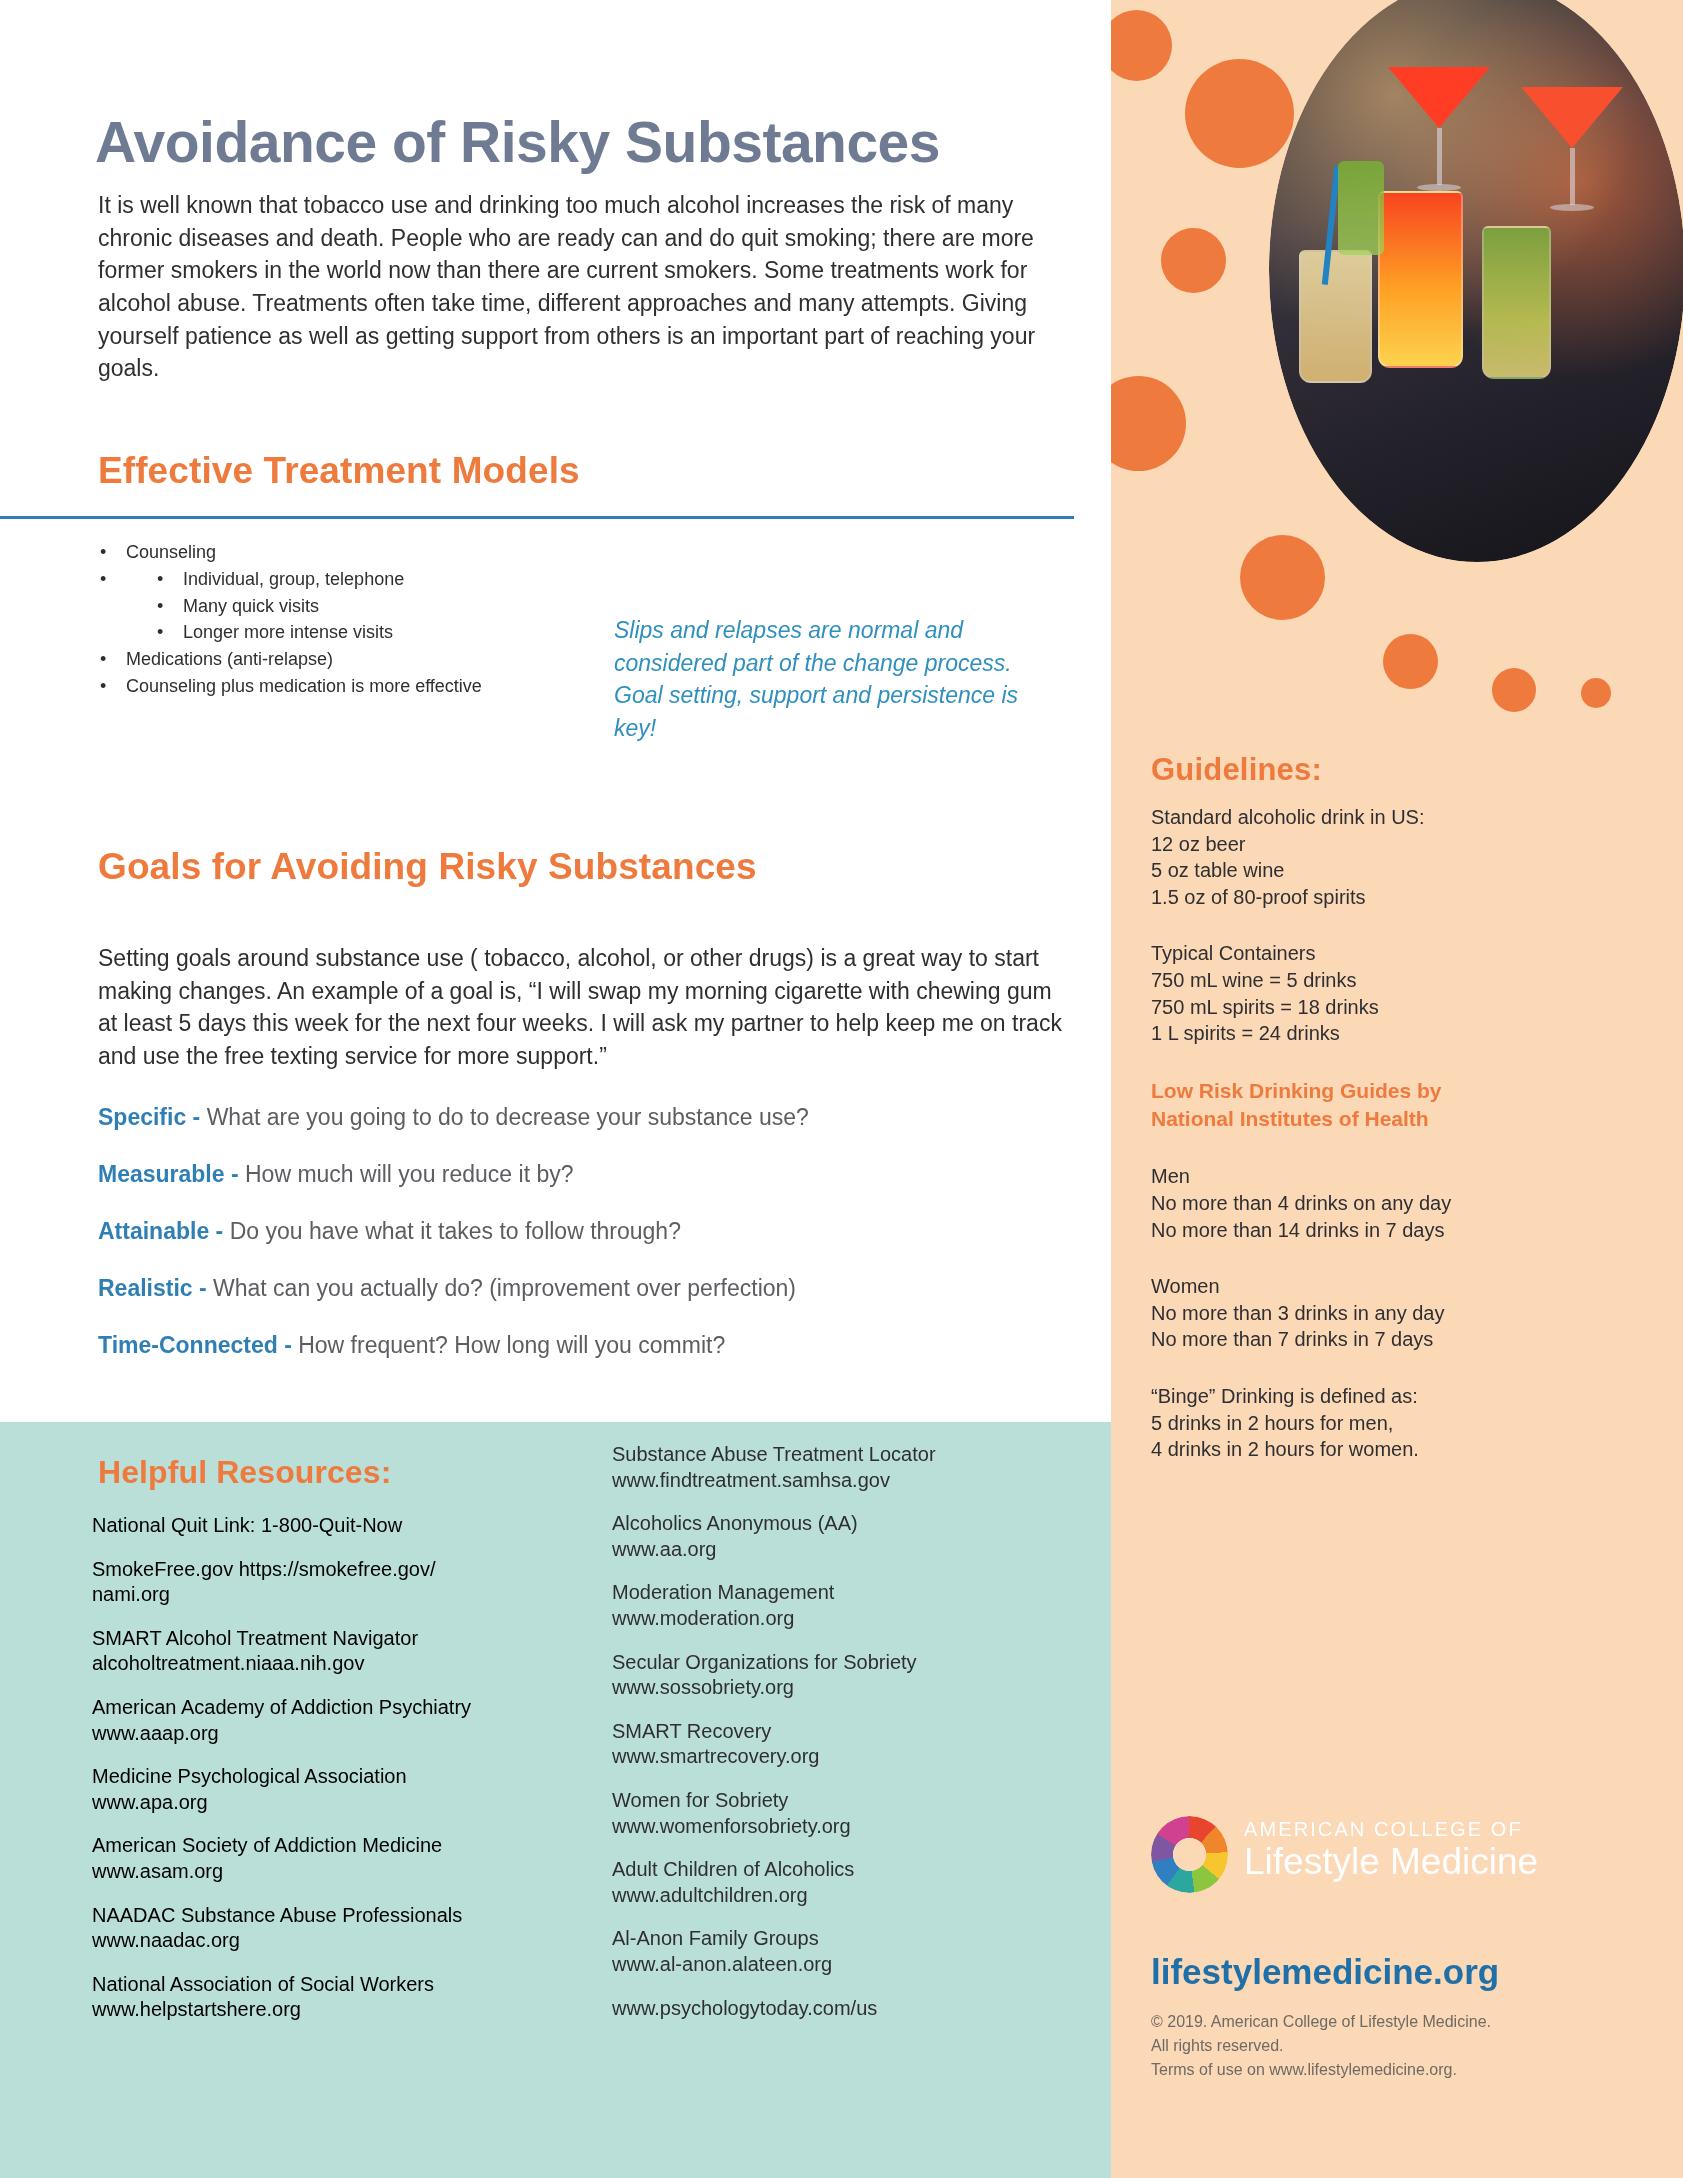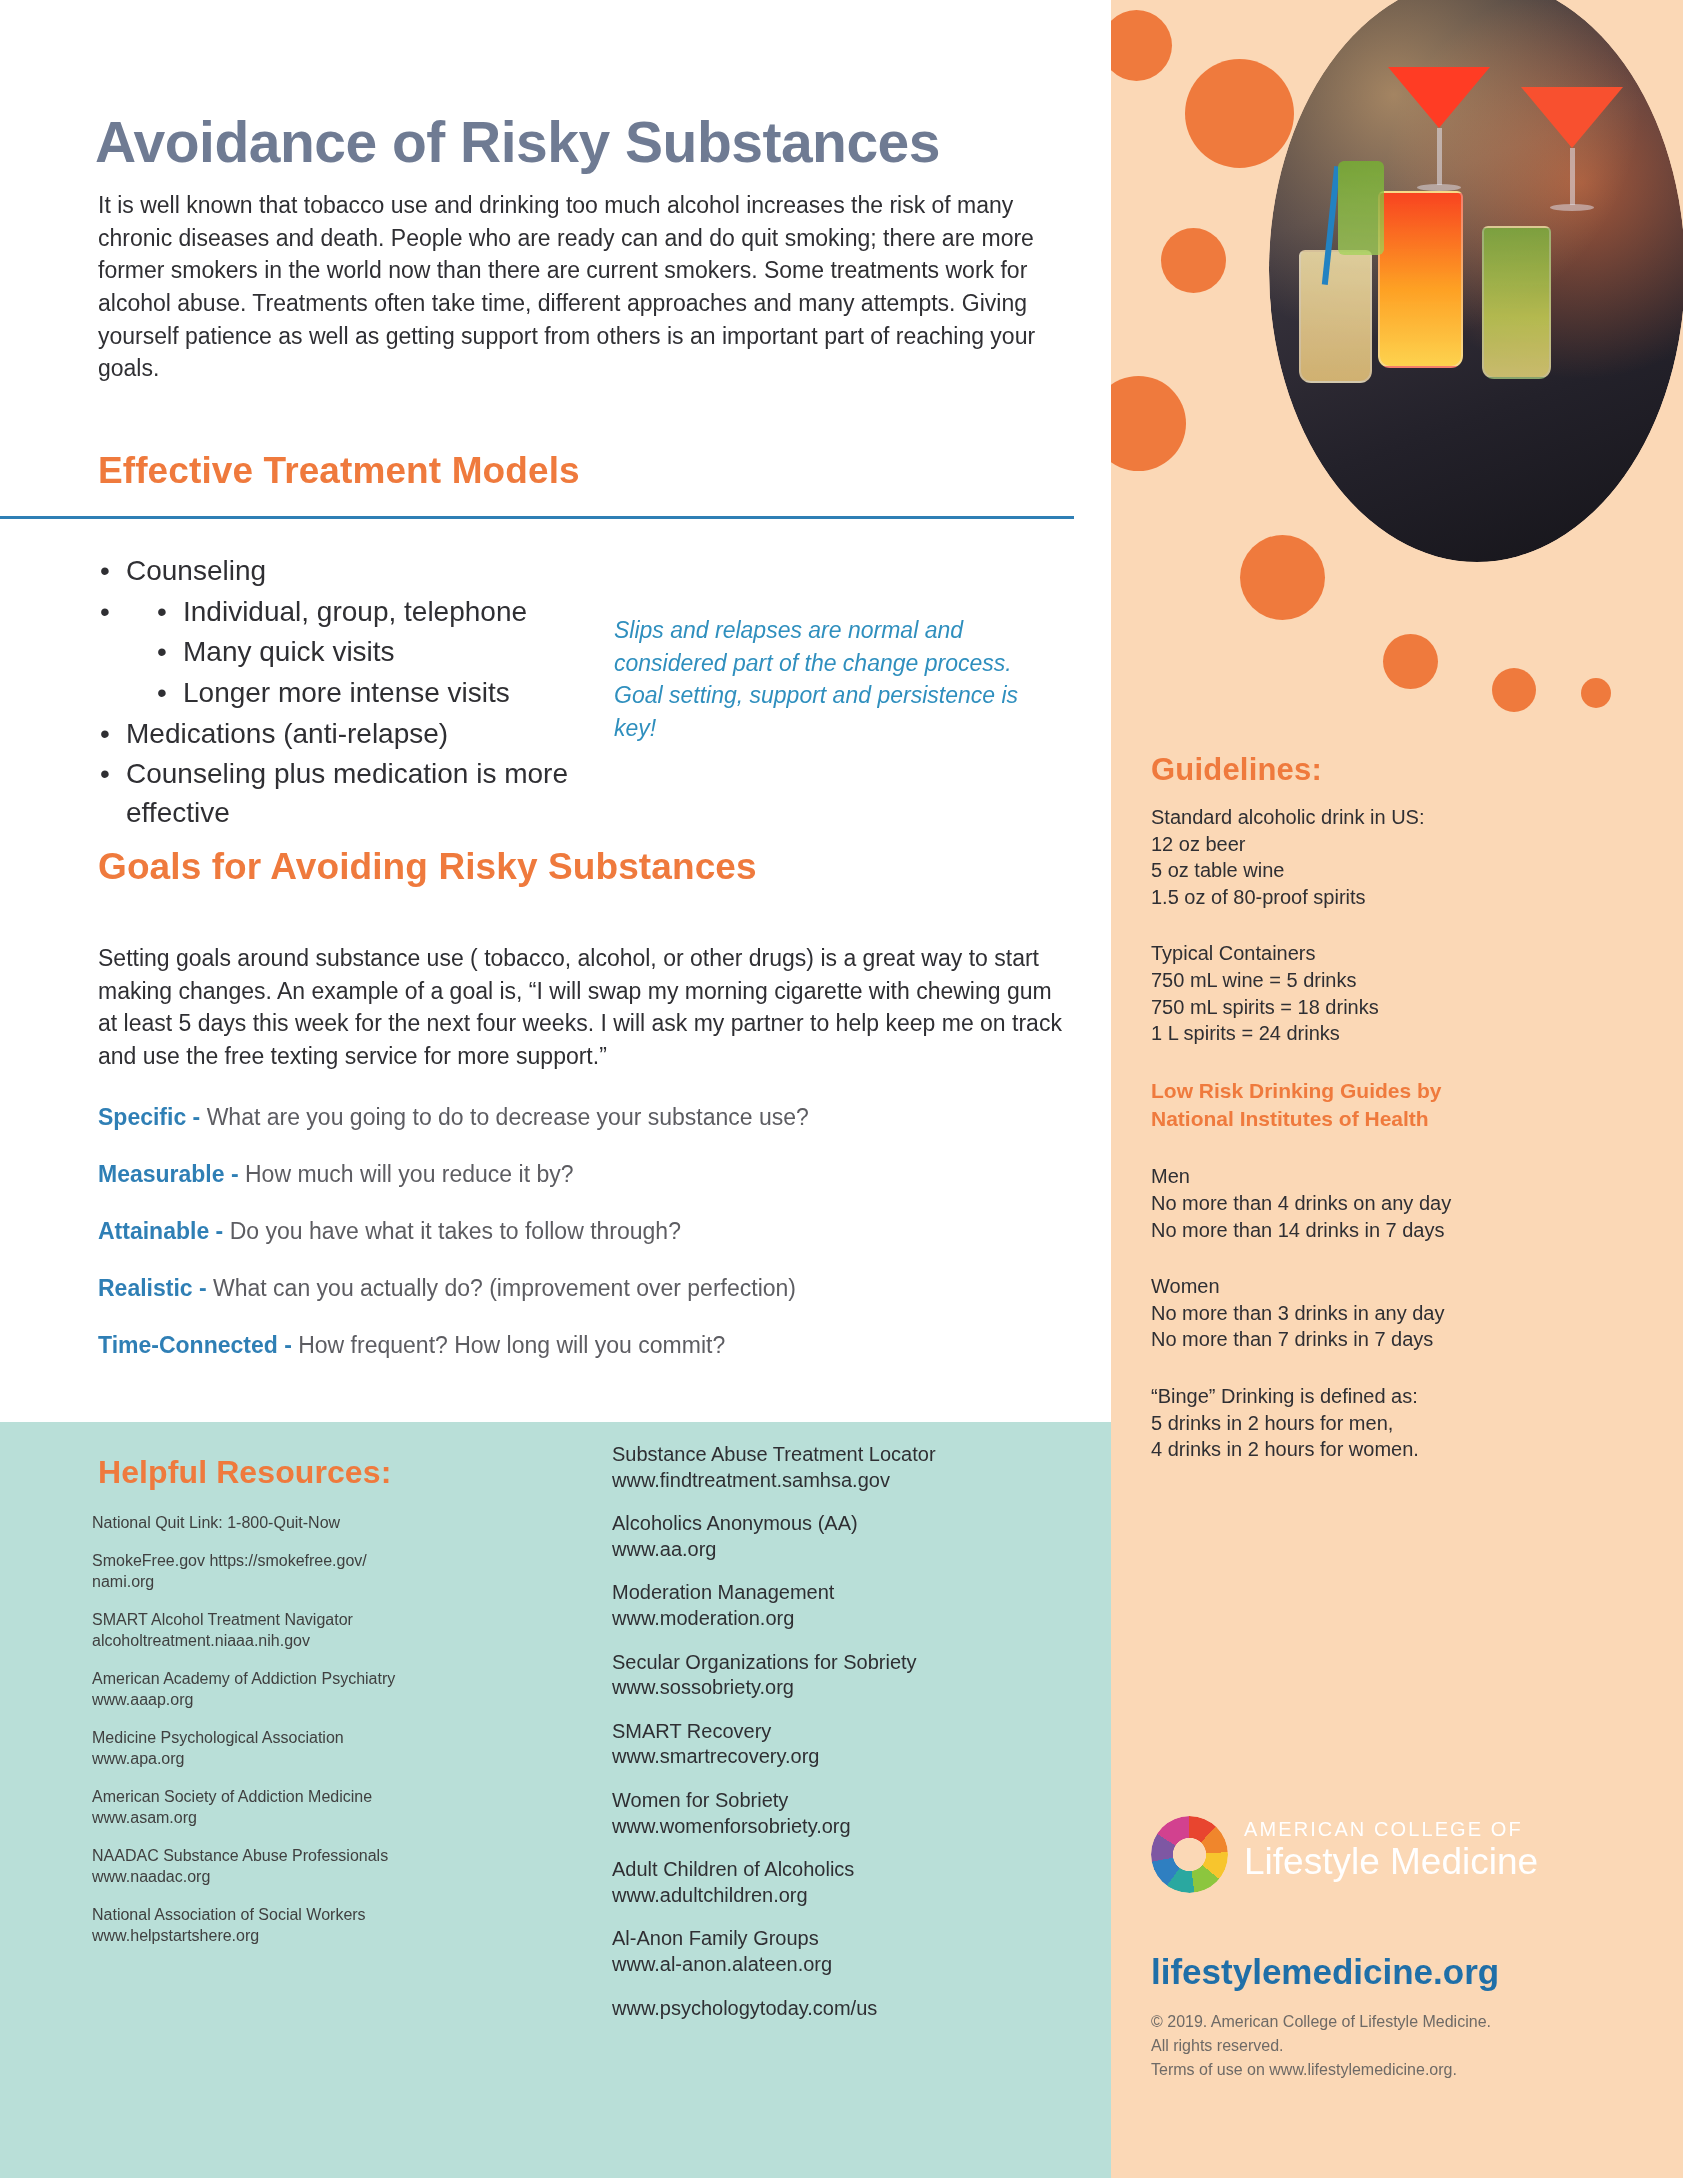--- a/index.html
+++ b/index.html
@@ -219,23 +219,23 @@
     left: 0;
     top: 516px;
     width: 1074px;
     height: 3px;
     background: #2f7fb5;
   }
 
   .bullets {
     position: absolute;
     left: 98px;
-    top: 552px;
+    top: 540px;
     width: 525px;
-    font-size: 28px;
+    font-size: 18px;
     color: #2f2f33;
     line-height: 1.38;
   }
   .bullets ul {
     margin: 0;
     padding-left: 28px;
     list-style: none;
   }
   .bullets li {
     position: relative;
@@ -310,22 +310,22 @@
     position: absolute;
     left: 98px;
     top: 32px;
     font-size: 32px;
   }
   .res-col-a {
     position: absolute;
     left: 92px;
     top: 91px;
     width: 505px;
-    font-size: 16px;
-    color: #404040;
+    font-size: 20px;
+    color: #000000;
     line-height: 1.28;
   }
   .res-col-b {
     position: absolute;
     left: 612px;
     top: 20px;
     width: 455px;
     font-size: 20px;
     color: #2f2f33;
     line-height: 1.28;

